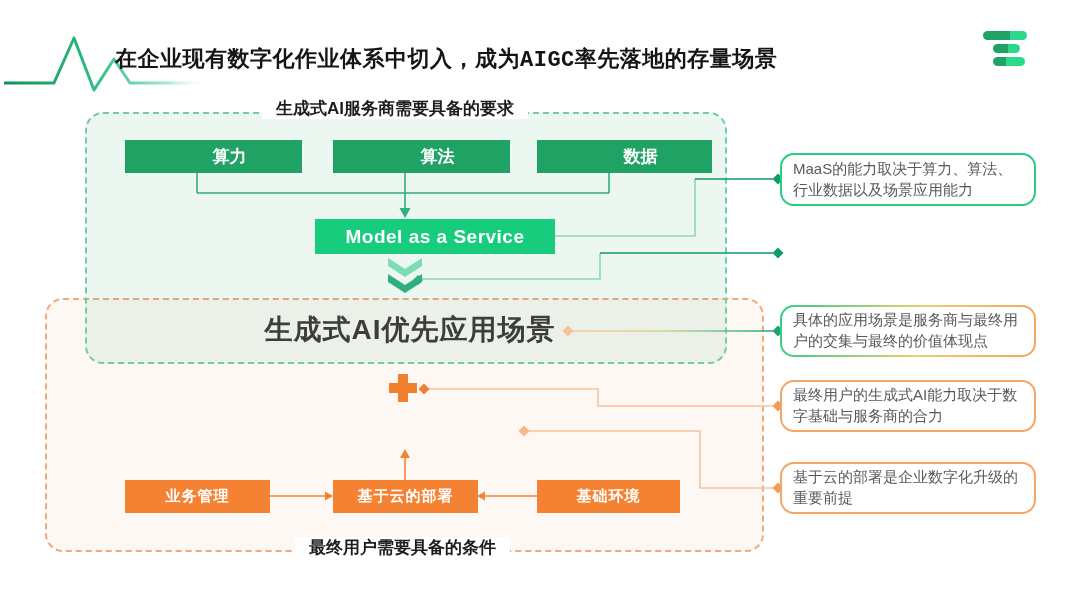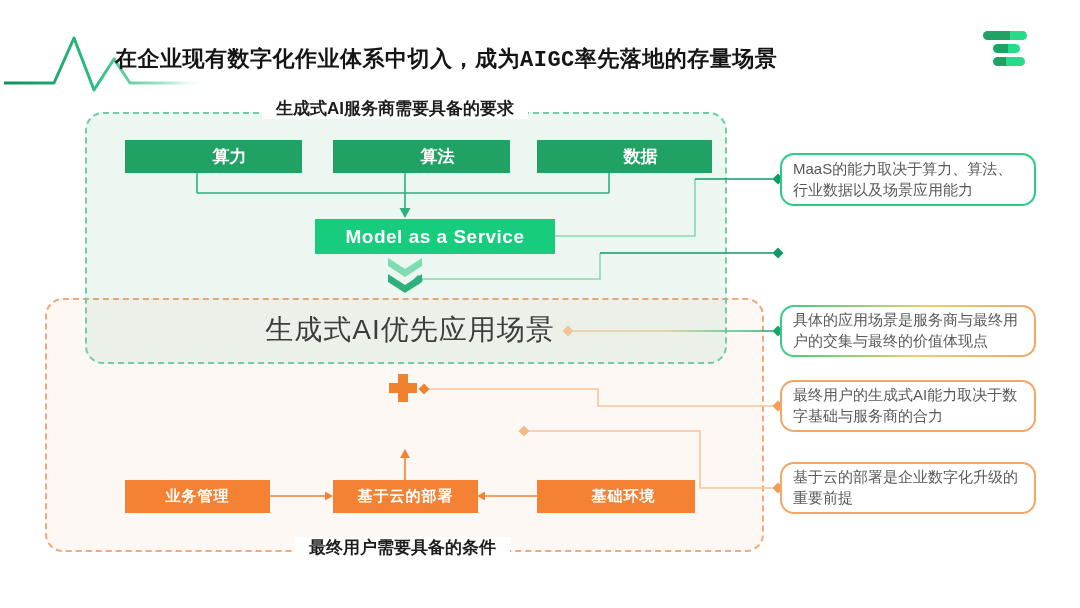--- a/index.html
+++ b/index.html
@@ -23,23 +23,23 @@
   .sec-label span{background:#ffffff;padding:1px 14px;}
   .sec-label.top{left:76px;top:97px;width:638px;}
   .sec-label.bottom{left:45px;top:536px;width:715px;}
   
   .node{position:absolute;display:flex;align-items:center;justify-content:center;color:#ffffff;font-weight:bold;z-index:4;}
   .cap{top:140px;width:145px;height:33px;background:#1FA263;font-size:17px;padding-left:32px;}
   .cap.c1{left:125px;} .cap.c2{left:333px;} .cap.c3{left:537px;width:143px;}
   .maas{left:283px;top:219px;width:240px;height:35px;background:#17CC7D;font-size:19px;letter-spacing:0.5px;margin-left:32px;}
   .foundation{left:288px;top:413px;width:234px;height:35px;background:#F6AC76;font-size:18px;letter-spacing:2px;}
   .cond{top:480px;width:145px;height:33px;background:#F58233;font-size:15px;letter-spacing:1px;text-align:right;}
-  .cond.c1{left:125px;} .cond.c2{left:333px;} .cond.c3{left:537px;width:143px;padding-left:15px;}
+  .cond.c1{left:125px;} .cond.c2{left:333px;} .cond.c3{left:537px;width:143px;}
   .scene-title{position:absolute;left:200px;top:311px;width:420px;text-align:center;
-    font-size:28px;font-weight:normal;color:#3d3d3d;letter-spacing:1px;z-index:4;}
+    font-size:28px;font-weight:bold;color:#3d3d3d;letter-spacing:1px;z-index:4;}
   .chevrons{position:absolute;left:385px;top:257px;z-index:4;}
   .plus{position:absolute;left:387px;top:372px;z-index:4;}
   
   .wires{position:absolute;left:0;top:0;width:1080px;height:608px;z-index:3;pointer-events:none;}
   
   .ann{position:absolute;left:780px;width:256px;border-radius:14px;padding:2px;box-sizing:border-box;z-index:4;}
   .ann .inner{background:#ffffff;border-radius:12px;height:100%;box-sizing:border-box;
     display:flex;align-items:center;padding:5px 11px;font-size:15px;line-height:1.38;color:#595959;}
   .ann.green{background:#29CC80;}
   .ann.mix{background:linear-gradient(100deg,#2FCE85,#E8D06E 55%,#F5A463);}

